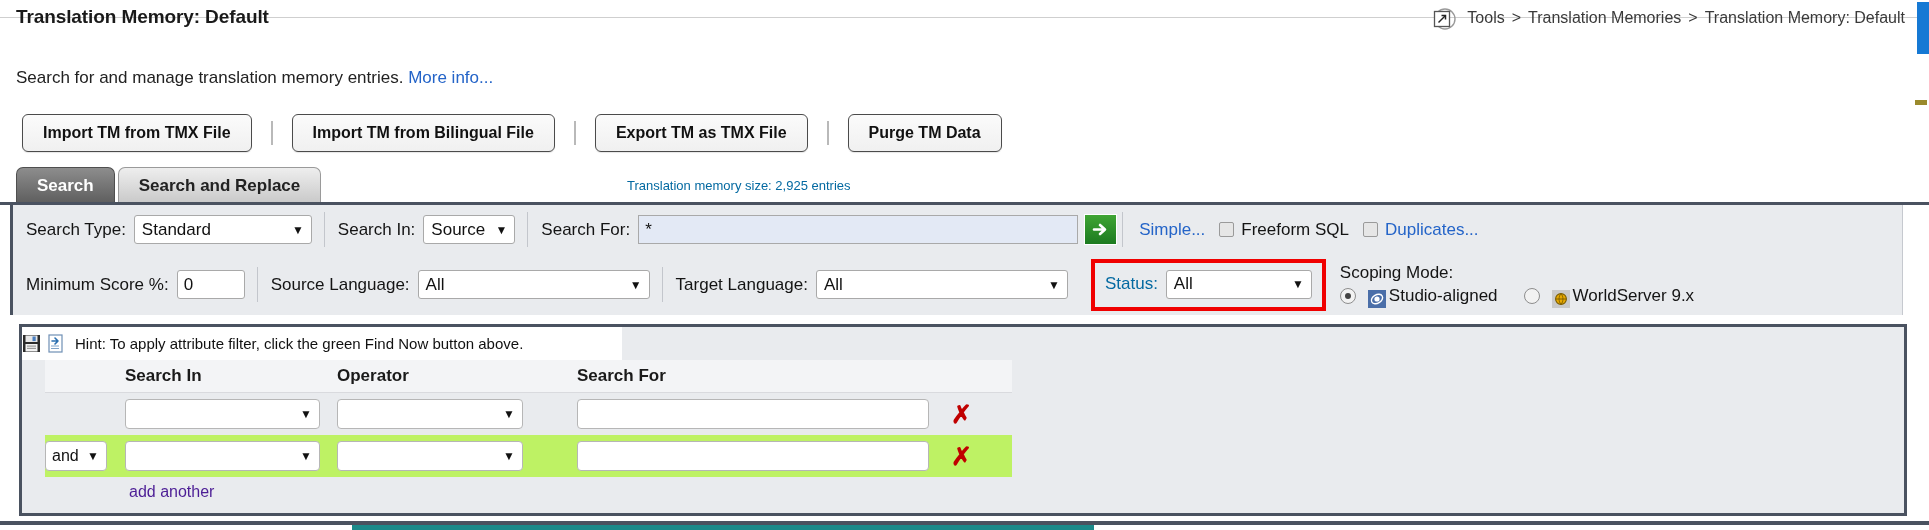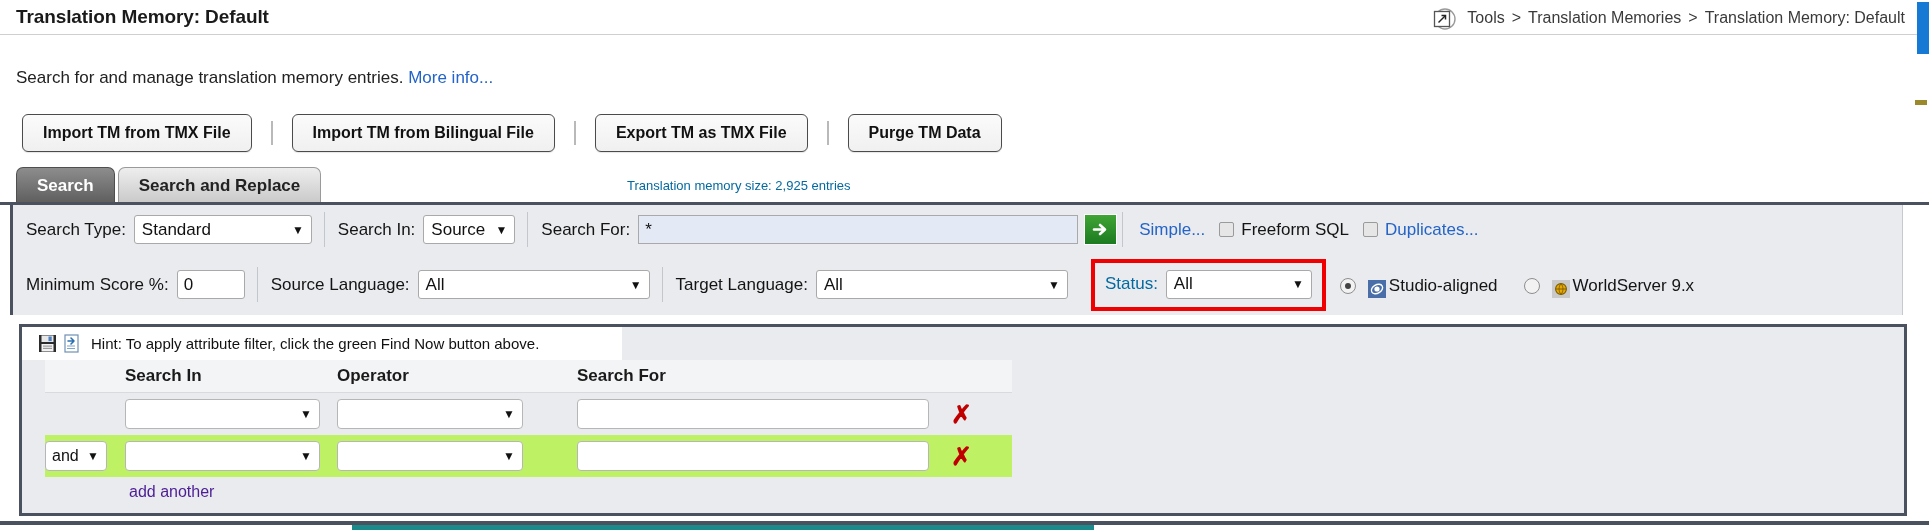--- a/index.html
+++ b/index.html
@@ -13,21 +13,21 @@
     width: 1929px;
     height: 530px;
     overflow: hidden;
     background: #ffffff;
   }
 
   
   .header {
     position: absolute;
     left: 0; top: 0;
-    width: 1929px; height: 35px;
+    width: 1929px; height: 18px;
     background: #ffffff;
     border-bottom: 1px solid #cfcfcf;
   }
   .page-title {
     position: absolute;
     left: 16px; top: 6px;
     font-size: 19px;
     font-weight: bold;
     color: #1a1a1a;
     letter-spacing: -0.1px;
@@ -323,21 +323,20 @@
     width: 1888px; height: 192px;
     background: #e9ebee;
     border: 3px solid #4a5260;
   }
   .hintrow {
     position: absolute;
     left: 0; top: 0;
     height: 33px;
     display: flex;
     align-items: center;
-    padding-left: 16px;
     background: #ffffff;
     width: 600px;
   }
   .hint-text { font-size: 15px; color: #111; margin-left: 9px; }
   .icon16 { width: 19px; height: 19px; display: inline-block; position: relative; }
 
   .attr-table {
     position: absolute;
     left: 23px; top: 33px;
     width: 967px;
@@ -537,20 +536,21 @@
 
       <div class="status-hl">
         <span style="font-size:17px;color:#0369a1">Status:</span>
         <div class="sel" style="width:146px">
           <span class="val">All</span>
           <span class="caret">▼</span>
         </div>
       </div>
 
       <div class="scoping">
+        <span>Scoping Mode:</span>
         <div class="scoping-row">
           <span class="radio on"></span>
           <span class="mini-icon">
             <svg width="18" height="18" viewBox="0 0 18 18">
               <rect width="18" height="18" fill="#4a6ea8"></rect>
               <ellipse cx="9" cy="9" rx="6" ry="4.2" fill="none" stroke="#ffffff" stroke-width="1.4" transform="rotate(-30 9 9)"></ellipse>
               <circle cx="9" cy="9" r="2.6" fill="#ffffff"></circle>
             </svg>
           </span>
           <span>Studio-aligned</span>

